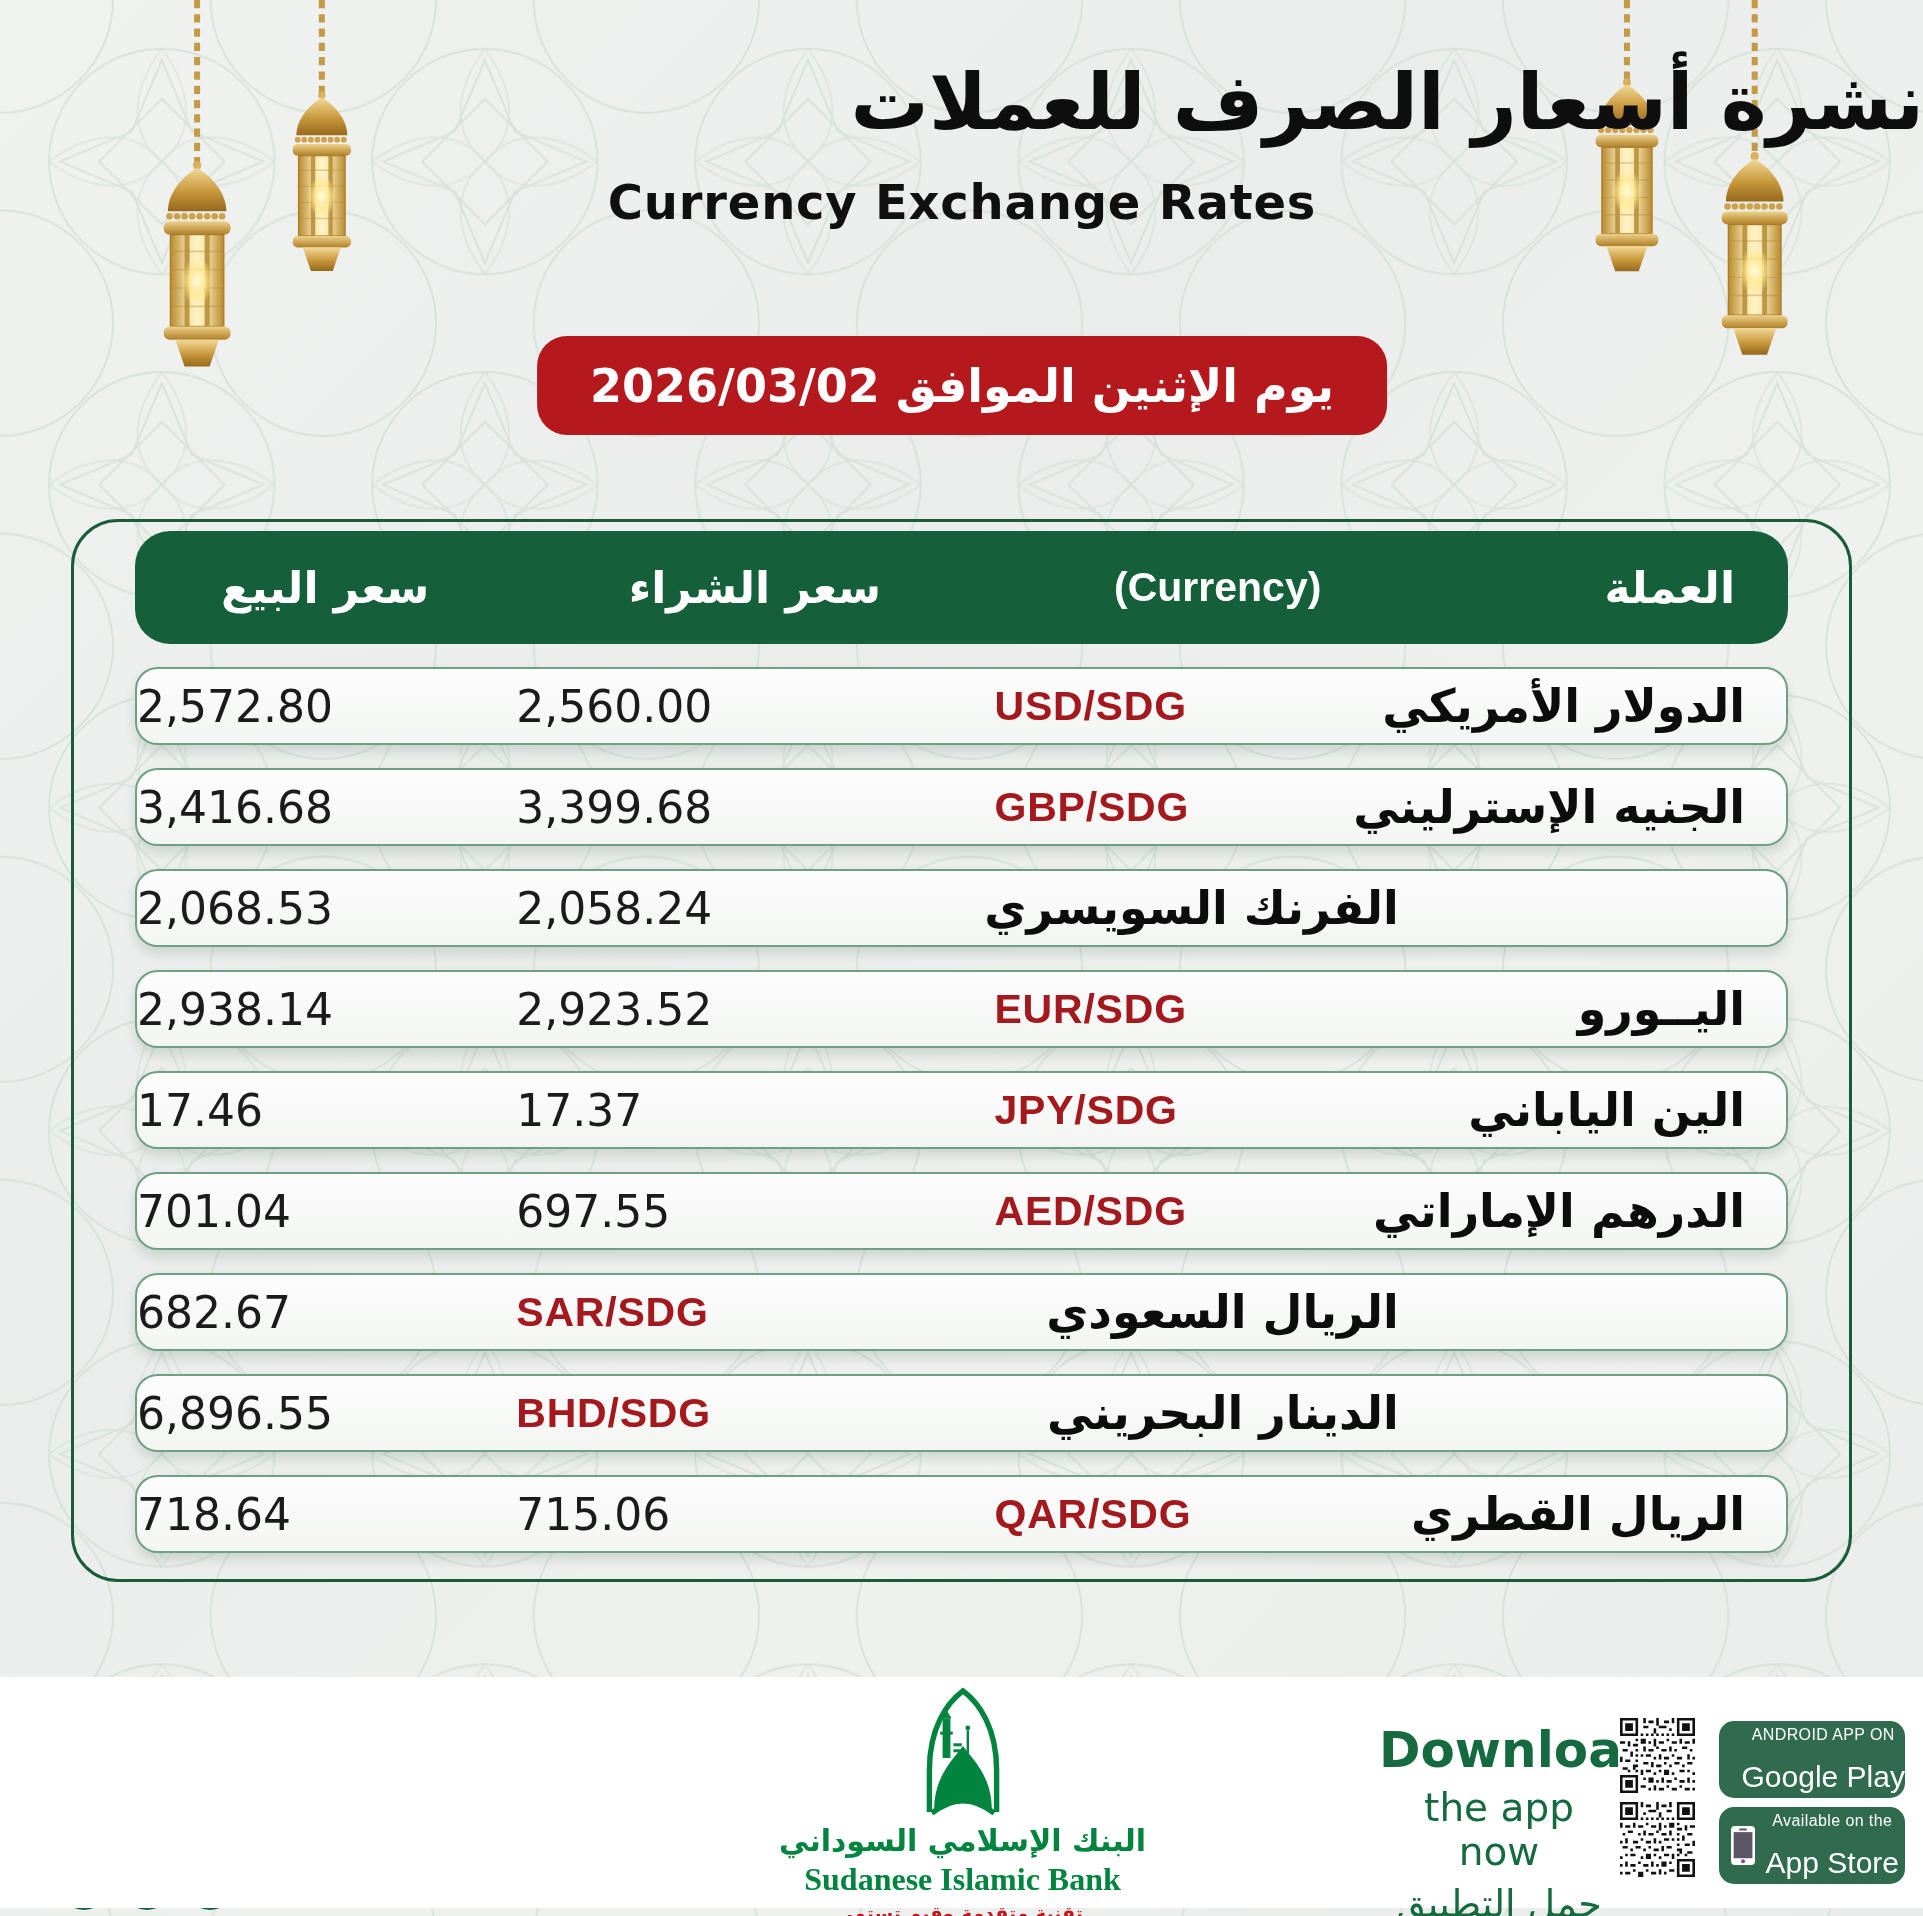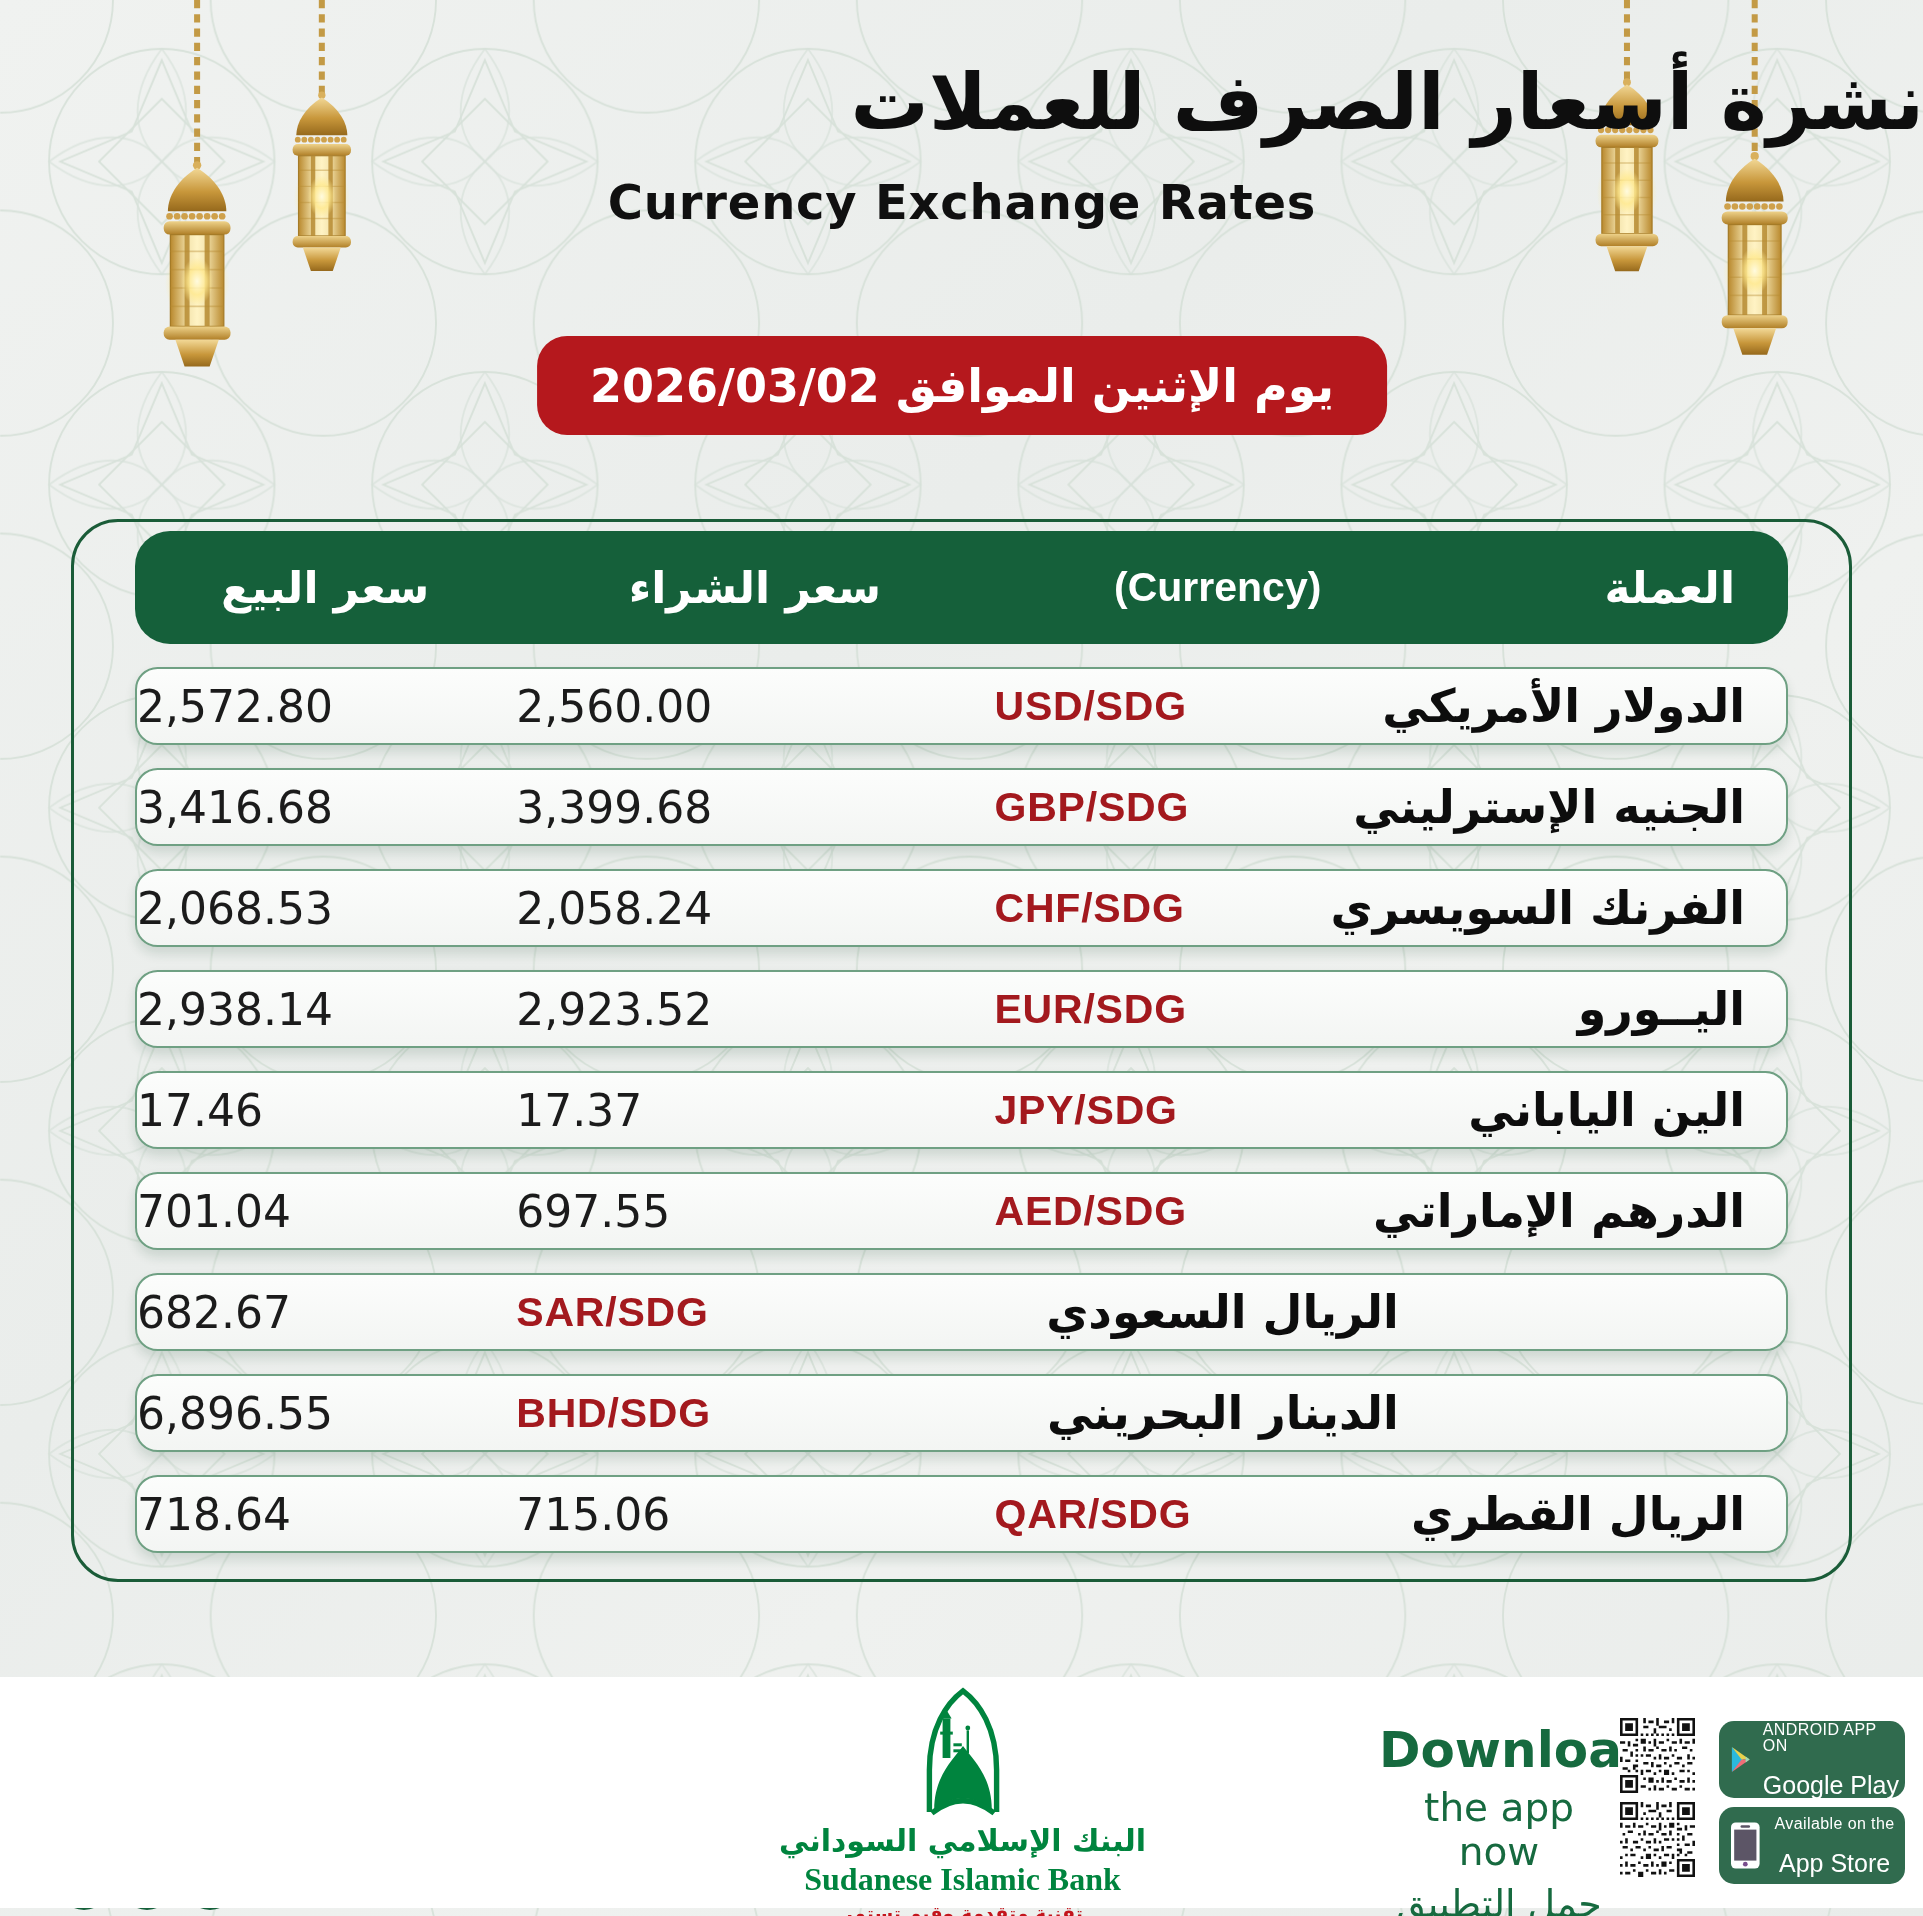--- a/index.html
+++ b/index.html
@@ -62,21 +62,21 @@
   .qr1{left:1620px;top:1718px;}
   .qr2{left:1620px;top:1802px;}
 
   .store-badge{position:absolute;left:1719px;width:186px;height:77px;background:#306B4E;border-radius:15px;
                display:flex;align-items:center;z-index:3;box-sizing:border-box;padding-left:12px;gap:10.5px;}
   .badge-gp{top:1721px;}
   .badge-as{top:1807px;}
   .store-badge .bt{display:flex;flex-direction:column;justify-content:center;color:#FFFFFF;
                    font-family:"Liberation Sans",sans-serif;line-height:1;flex:1;align-items:center;padding-right:6px;}
   .bt-small{font-size:16px;letter-spacing:0.4px;}
-  .bt-big{font-size:25px;margin-top:19px;white-space:nowrap;}
+  .bt-big{font-size:30px;margin-top:19px;white-space:nowrap;}
 </style>
 </head>
 <body>
 
 <div class="page">
 
   <svg class="bg-svg" width="1924" height="1916" viewBox="0 0 2560 2550">
     <defs>
       <pattern id="geo" width="430" height="430" patternUnits="userSpaceOnUse">
         <g fill="none" stroke="#D4DFD6" stroke-width="2.5">
@@ -183,21 +183,20 @@
     <div class="rate-row">
       <div class="cell cell-num">3,416.68</div>
       <div class="cell cell-num">3,399.68</div>
       <div class="cell cell-code">GBP/SDG</div>
       <div class="cell cell-name">الجنيه الإسترليني</div>
     </div>
 
     <div class="rate-row">
       <div class="cell cell-num">2,068.53</div>
       <div class="cell cell-num">2,058.24</div>
-      <div class="cell cell-code">CHF/SDG</div>
       <div class="cell cell-name">الفرنك السويسري</div>
     </div>
 
     <div class="rate-row">
       <div class="cell cell-num">2,938.14</div>
       <div class="cell cell-num">2,923.52</div>
       <div class="cell cell-code">EUR/SDG</div>
       <div class="cell cell-name">اليــورو</div>
     </div>
 

